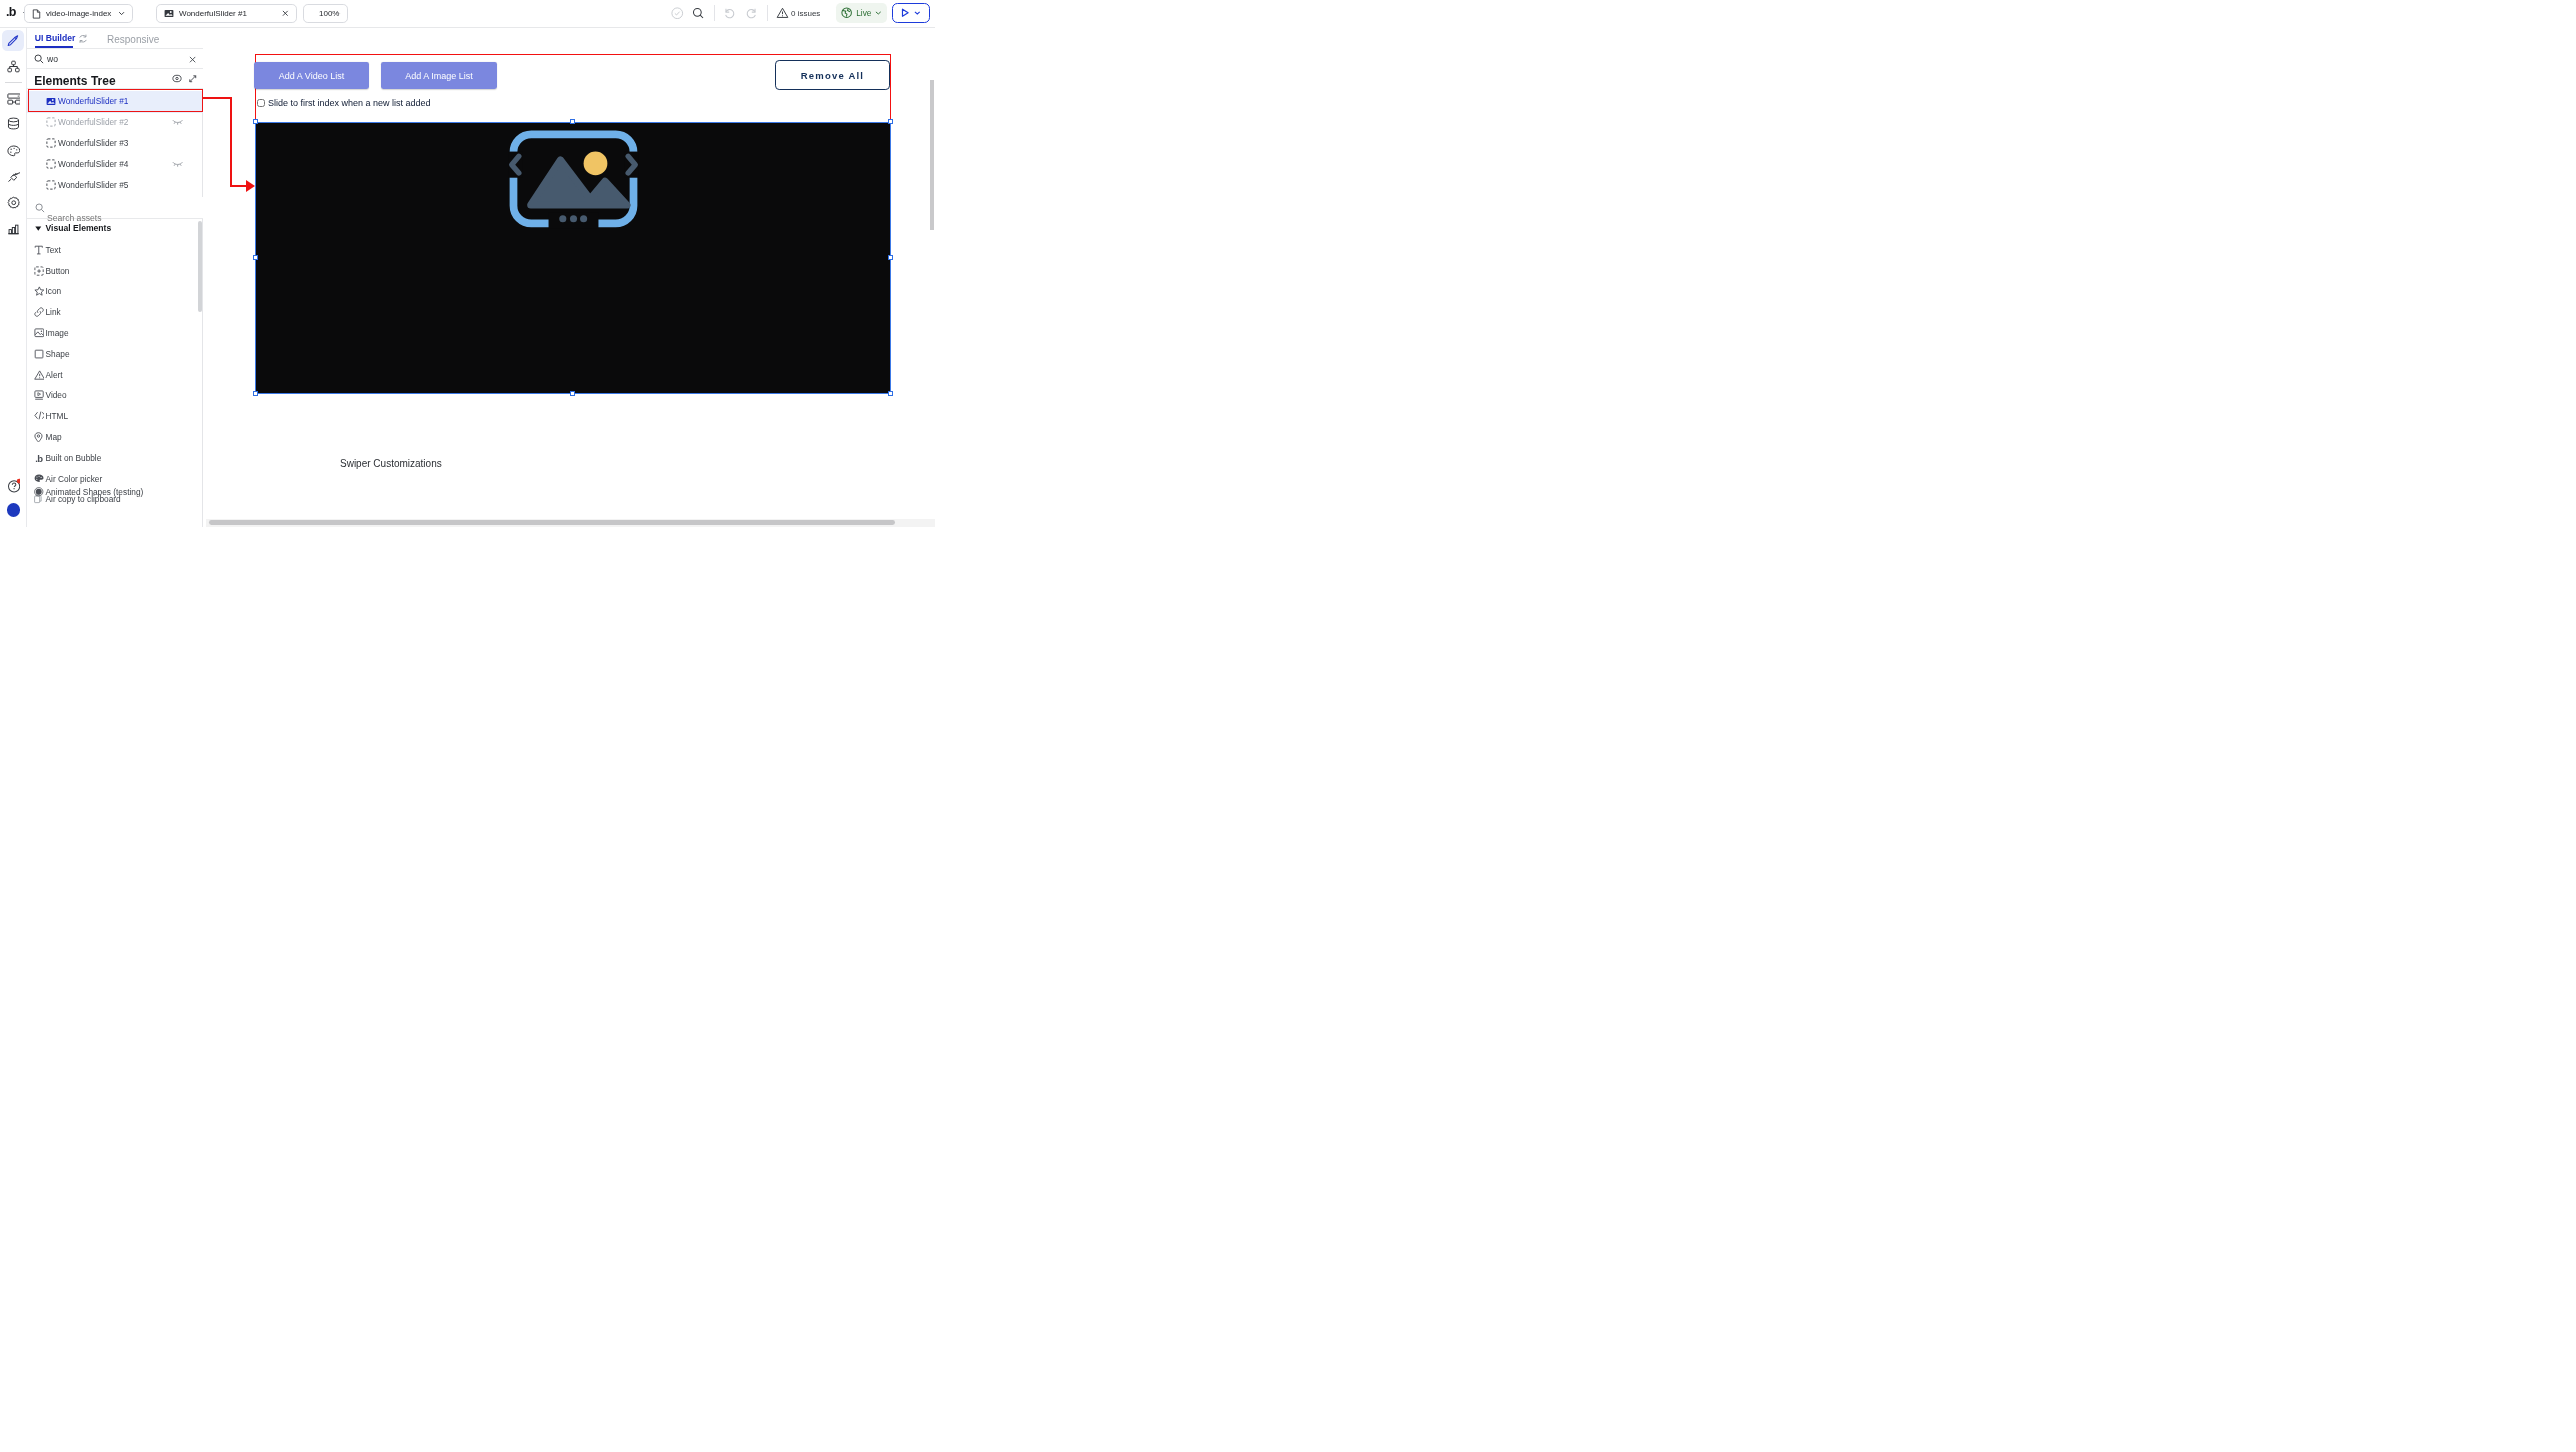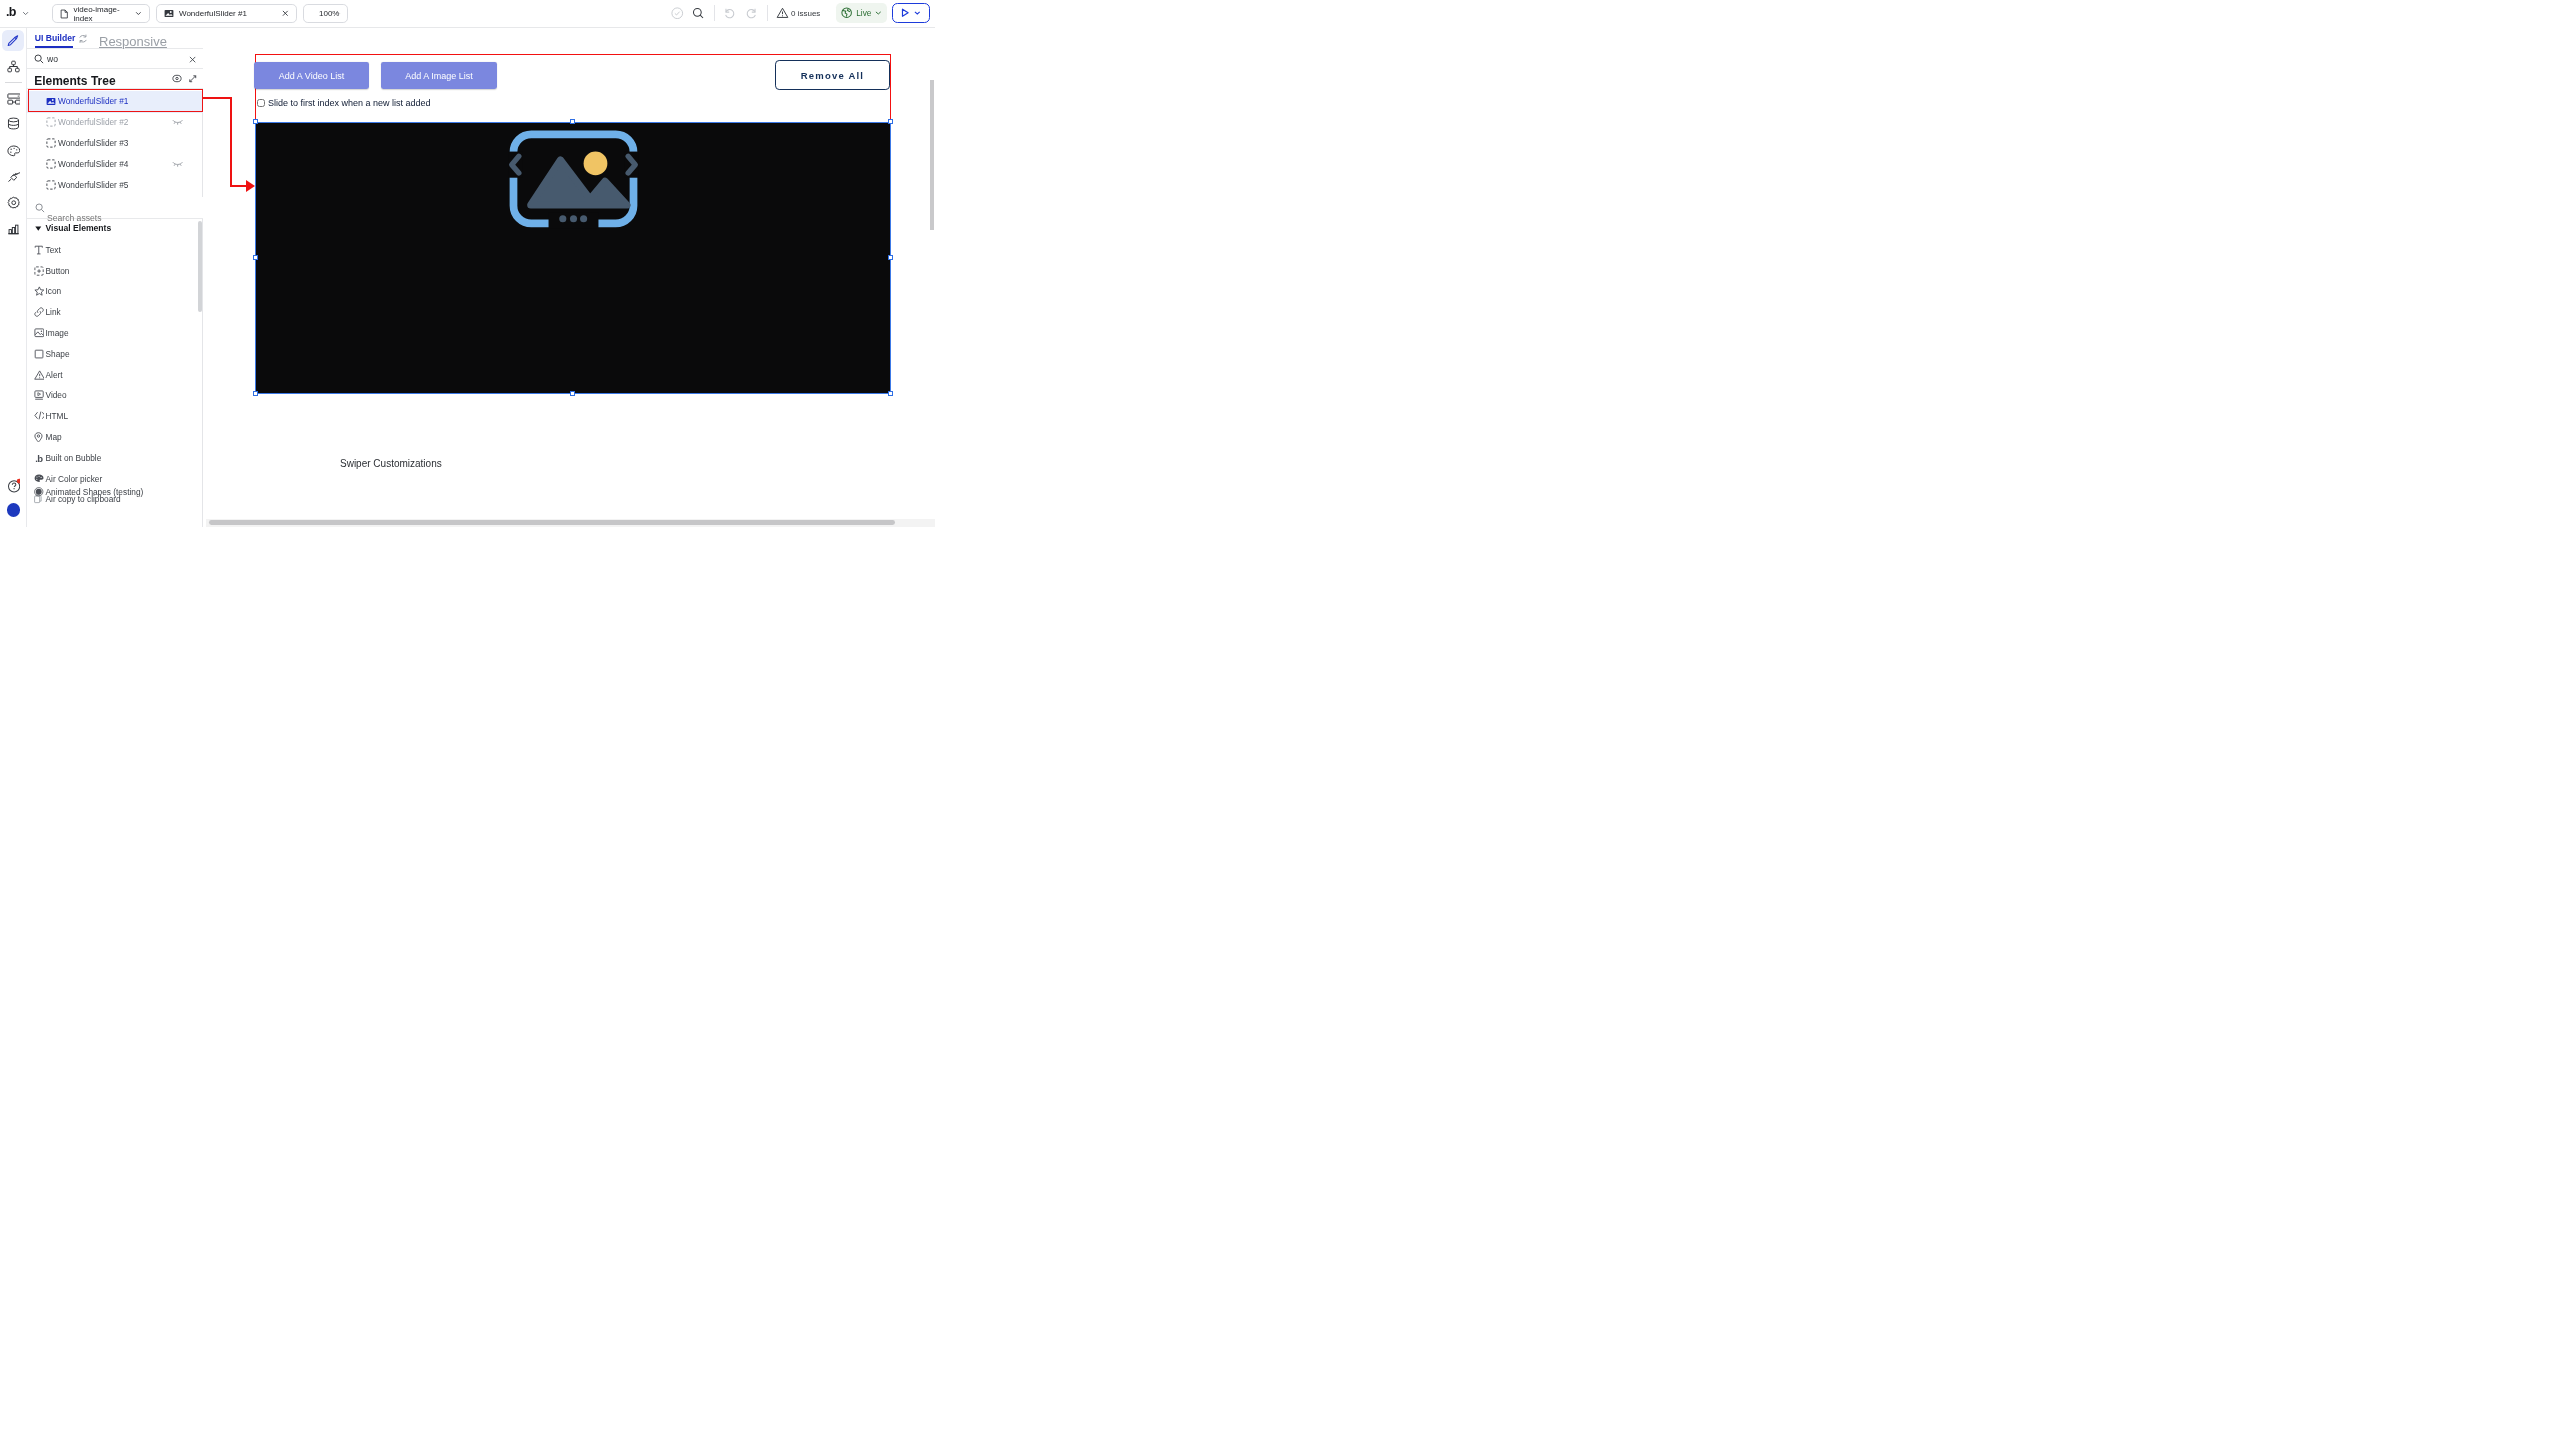--- a/index.html
+++ b/index.html
@@ -30,21 +30,21 @@
   .rail-active { position:absolute; left:2.4px; top:1.8px; width:22px; height:21.5px; background:#e7ecfa; border-radius:5.4px; }
   .rail-div { position:absolute; left:4.8px; top:54px; width:17.3px; height:0.6px; background:#d9dadd; }
   .avatar { position:absolute; left:6.6px; top:475px; width:13.7px; height:13.7px; border-radius:50%; }
 
   
   #panel { position:absolute; left:27px; top:28px; width:176px; height:499px; background:#fff;
     border-right:0.6px solid #e4e5e8; z-index:10; }
   .p-row { position:absolute; left:0; width:176px; border-bottom:0.6px solid #e8e9eb; background:#fff; }
   .tab-active { position:absolute; left:7.8px; top:5.4px; font-size:8.6px; font-weight:700; color:#1d2fc2; }
   .tab-underline { position:absolute; left:7.8px; bottom:0; width:38px; height:1.8px; background:#1d2fc2; }
-  .tab-idle { position:absolute; left:72px; top:6px; font-size:13px; color:#9a9fa6;text-decoration:underline; }
+  .tab-idle { position:absolute; left:80px; top:6px; font-size:10px; color:#9a9fa6; }
   .search-input { position:absolute; left:20px; top:3px; width:131px; height:14.3px; border:none; outline:none;
     font-size:8.6px; color:#2e3338; font-family:inherit; background:transparent; }
   .hdr { position:absolute; left:7.2px; top:5.4px; font-size:12px; font-weight:700; color:#17191d; }
   .tree-row { position:absolute; left:0; width:176px; height:21px; }
   .tree-ic { position:absolute; left:18.5px; top:5.4px; width:10px; height:10px; }
   .tree-lbl { position:absolute; left:31px; top:4.8px; font-size:8.3px; color:#3a3e44; white-space:nowrap; }
   .eye-off { position:absolute; left:145px; top:6.6px; width:11.3px; height:7.8px; }
   .sel-row { background:#e8eefb; }
   .red-box { position:absolute; left:0.6px; top:61px; width:175px; height:23px; border:1.8px solid #ed1515; z-index:5; }
   .asset-row { position:absolute; left:0; width:176px; height:21px; }
@@ -80,21 +80,21 @@
 <body>
 
 <div id="app">
 
   <div id="topbar">
     <div class="logo">.b</div>
     <svg class="abs" style="left:21.5px;top:11.3px" width="7.2" height="4.8" viewBox="0 0 12 8">
         <path d="M2 2 L6 6 L10 2" stroke="#6b7077" stroke-width="1.6" fill="none"></path>
       </svg>
 
-    <div class="pill" style="left:52px;width:98px">
+    <div class="pill" style="left:24px;width:109px">
       <svg style="margin-left:7.2px" width="9" height="10" viewBox="0 0 15 17">
           <path d="M2 1.5 H9 L13 5.5 V15.5 H2 Z" fill="none" stroke="#34383e" stroke-width="1.5"></path>
           <path d="M9 1.5 V5.5 H13" fill="none" stroke="#34383e" stroke-width="1.5"></path>
         </svg>
       <span style="margin-left:4.8px">video-image-index</span>
       <svg style="margin-left:auto;margin-right:7.2px" width="7.2" height="4.8" viewBox="0 0 12 8">
           <path d="M2 2 L6 6 L10 2" stroke="#34383e" stroke-width="1.6" fill="none"></path>
         </svg>
     </div>
 

